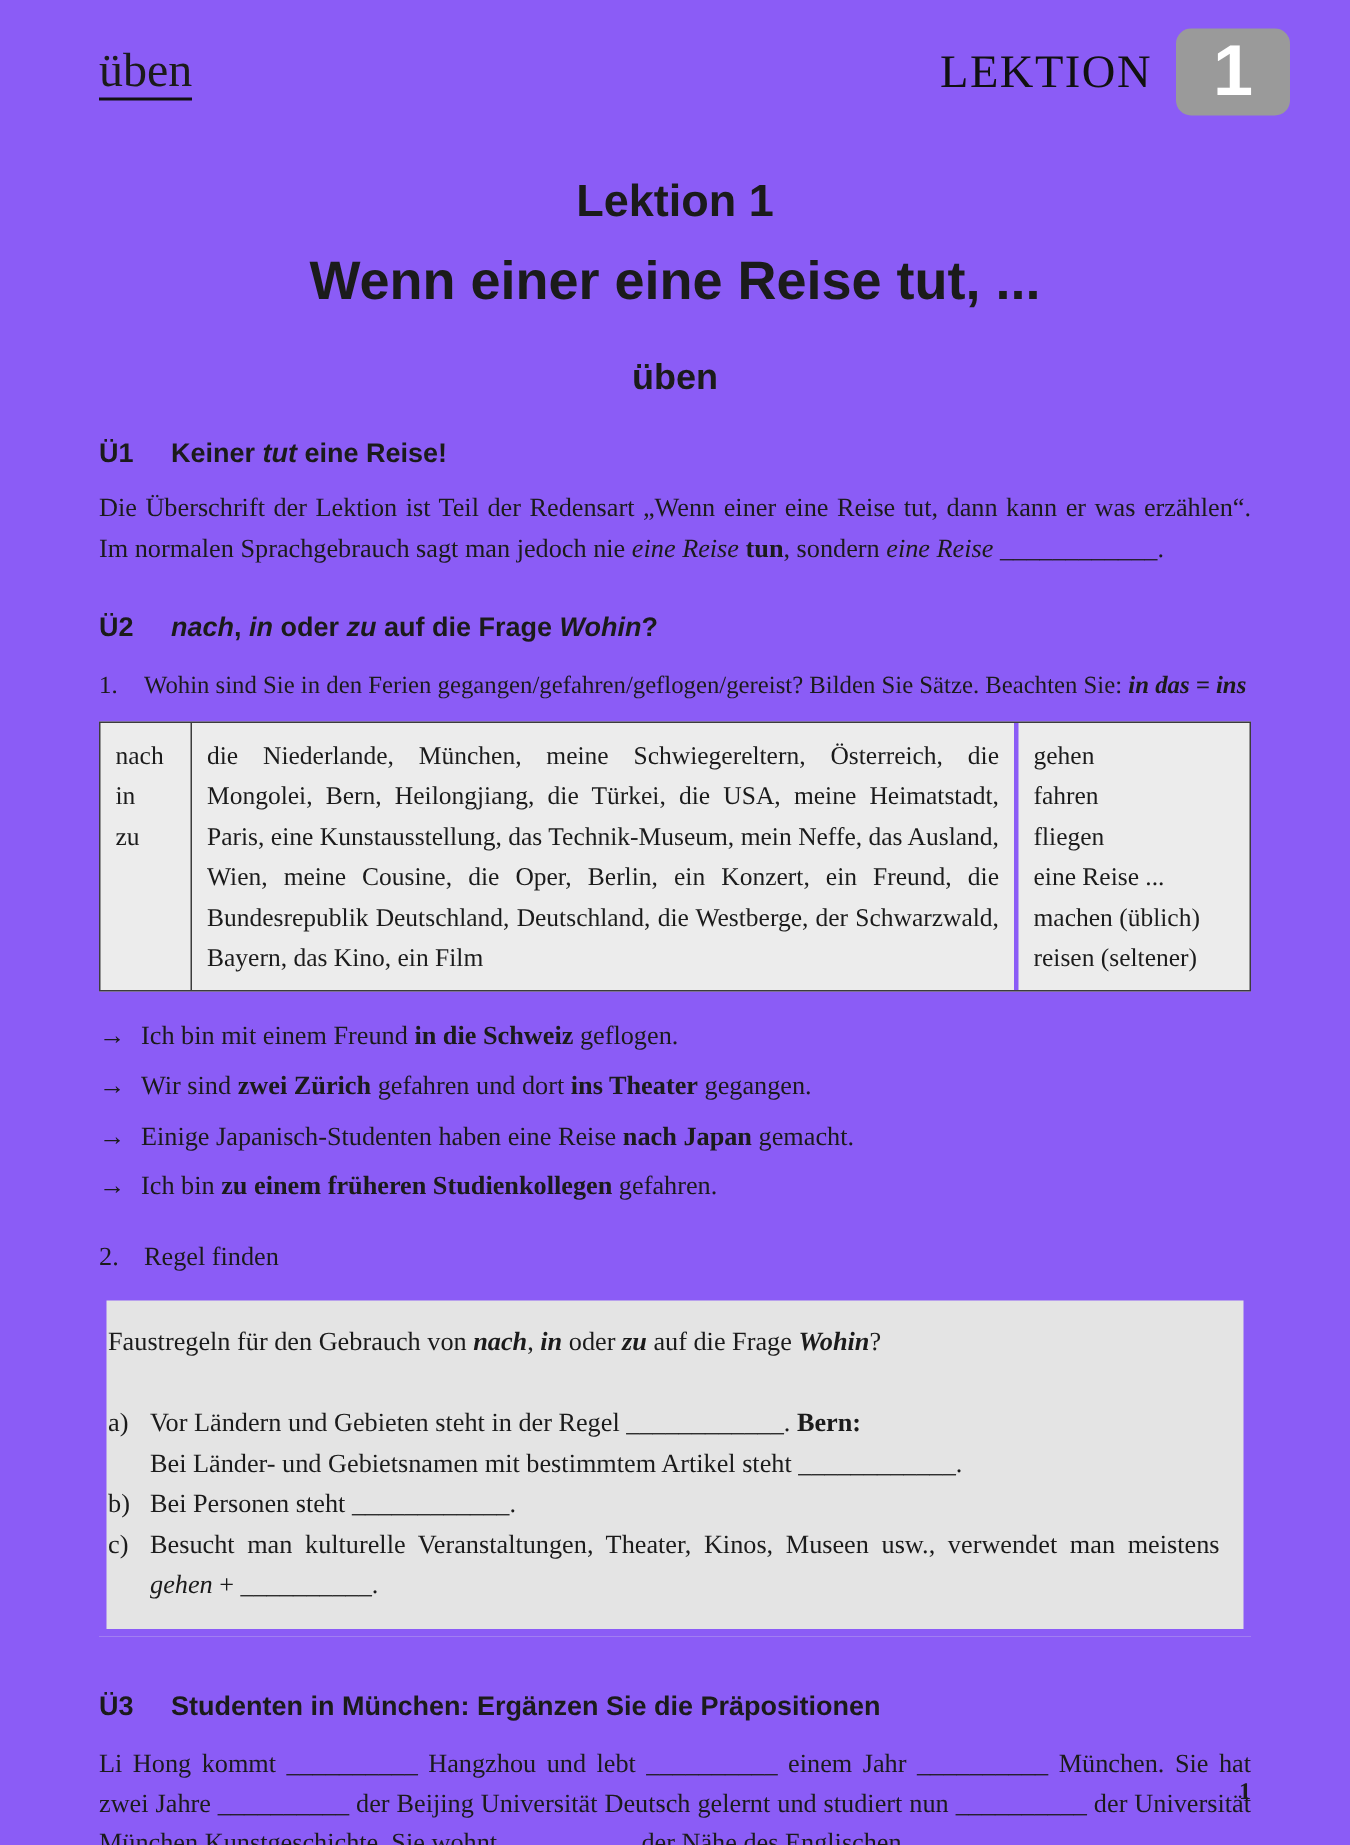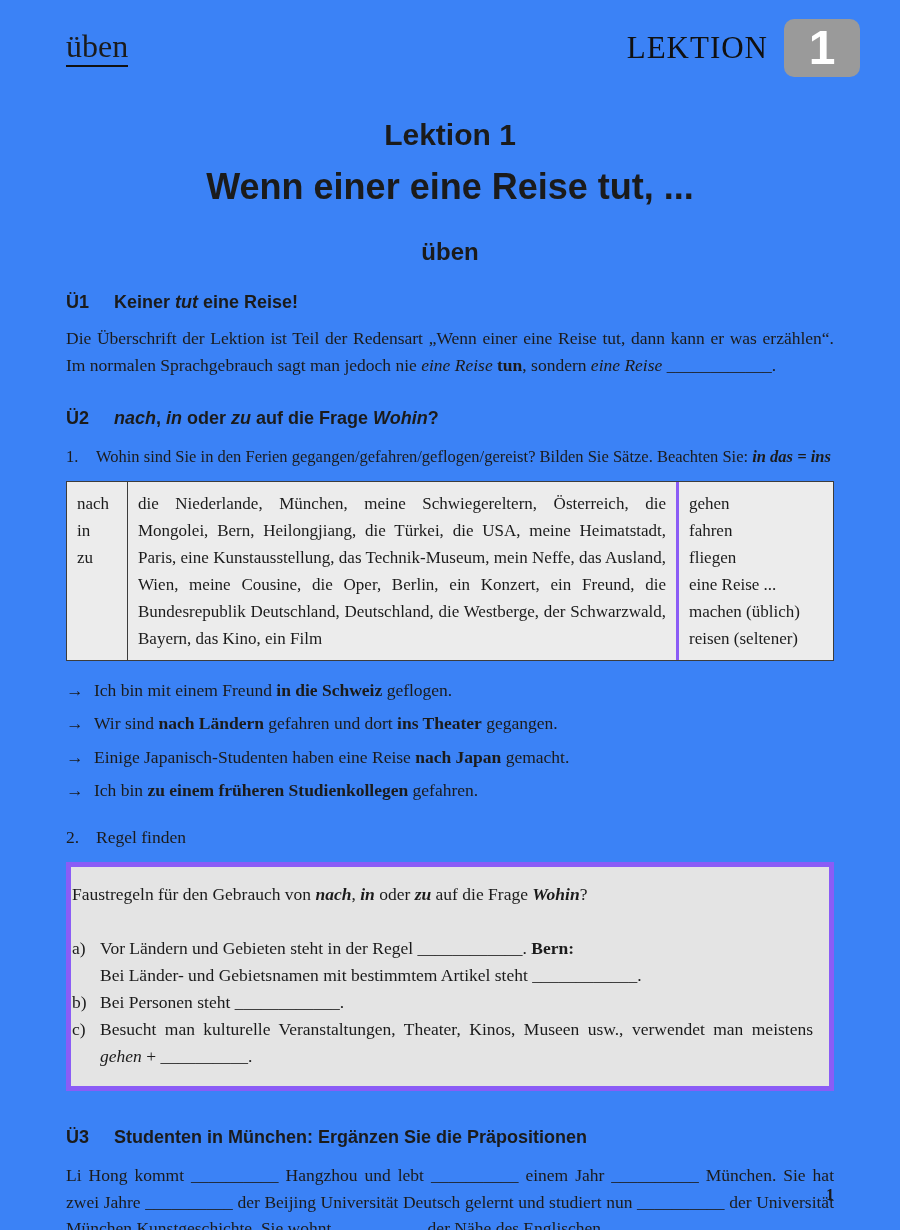--- a/index.html
+++ b/index.html
@@ -1,17 +1,17 @@
 <!DOCTYPE html>
 <html><head>
 <meta charset="utf-8">
 <style>
   html,body{margin:0;padding:0;background:#888;}
   .page{
-    width:900px;height:1230px;background:#3b82f6;margin:0 auto;
+    width:900px;height:1230px;background:#8b5cf6;margin:0 auto;
     box-sizing:border-box;position:relative;
     padding:18px 66px 0 66px;
     color:#1b1b1b;
     font-family:"Liberation Serif", serif;
   }
   
   .hdr{display:flex;justify-content:space-between;align-items:center;height:60px;}
   .brand{
     font-family:"Liberation Serif", serif;font-size:32px;
     border-bottom:2px solid #111;padding-bottom:1px;line-height:1.1;
@@ -127,21 +127,21 @@
     </div>
   </div>
 
   <div class="arrows">
     <div class="arrow-row">
       <span class="ar">→</span>
       <span><span>Ich bin mit einem Freund </span><span class="rb">in die Schweiz</span><span> geflogen.</span></span>
     </div>
     <div class="arrow-row">
       <span class="ar">→</span>
-      <span><span>Wir sind </span><span class="rb">nach Ländern</span><span> gefahren und dort </span><span class="rb">ins Theater</span><span> gegangen.</span></span>
+      <span><span>Wir sind </span><span class="rb">zwei Zürich</span><span> gefahren und dort </span><span class="rb">ins Theater</span><span> gegangen.</span></span>
     </div>
     <div class="arrow-row">
       <span class="ar">→</span>
       <span><span>Einige Japanisch-Studenten haben eine Reise </span><span class="rb">nach Japan</span><span> gemacht.</span></span>
     </div>
     <div class="arrow-row">
       <span class="ar">→</span>
       <span><span>Ich bin </span><span class="rb">zu einem früheren Studienkollegen</span><span> gefahren.</span></span>
     </div>
   </div>

